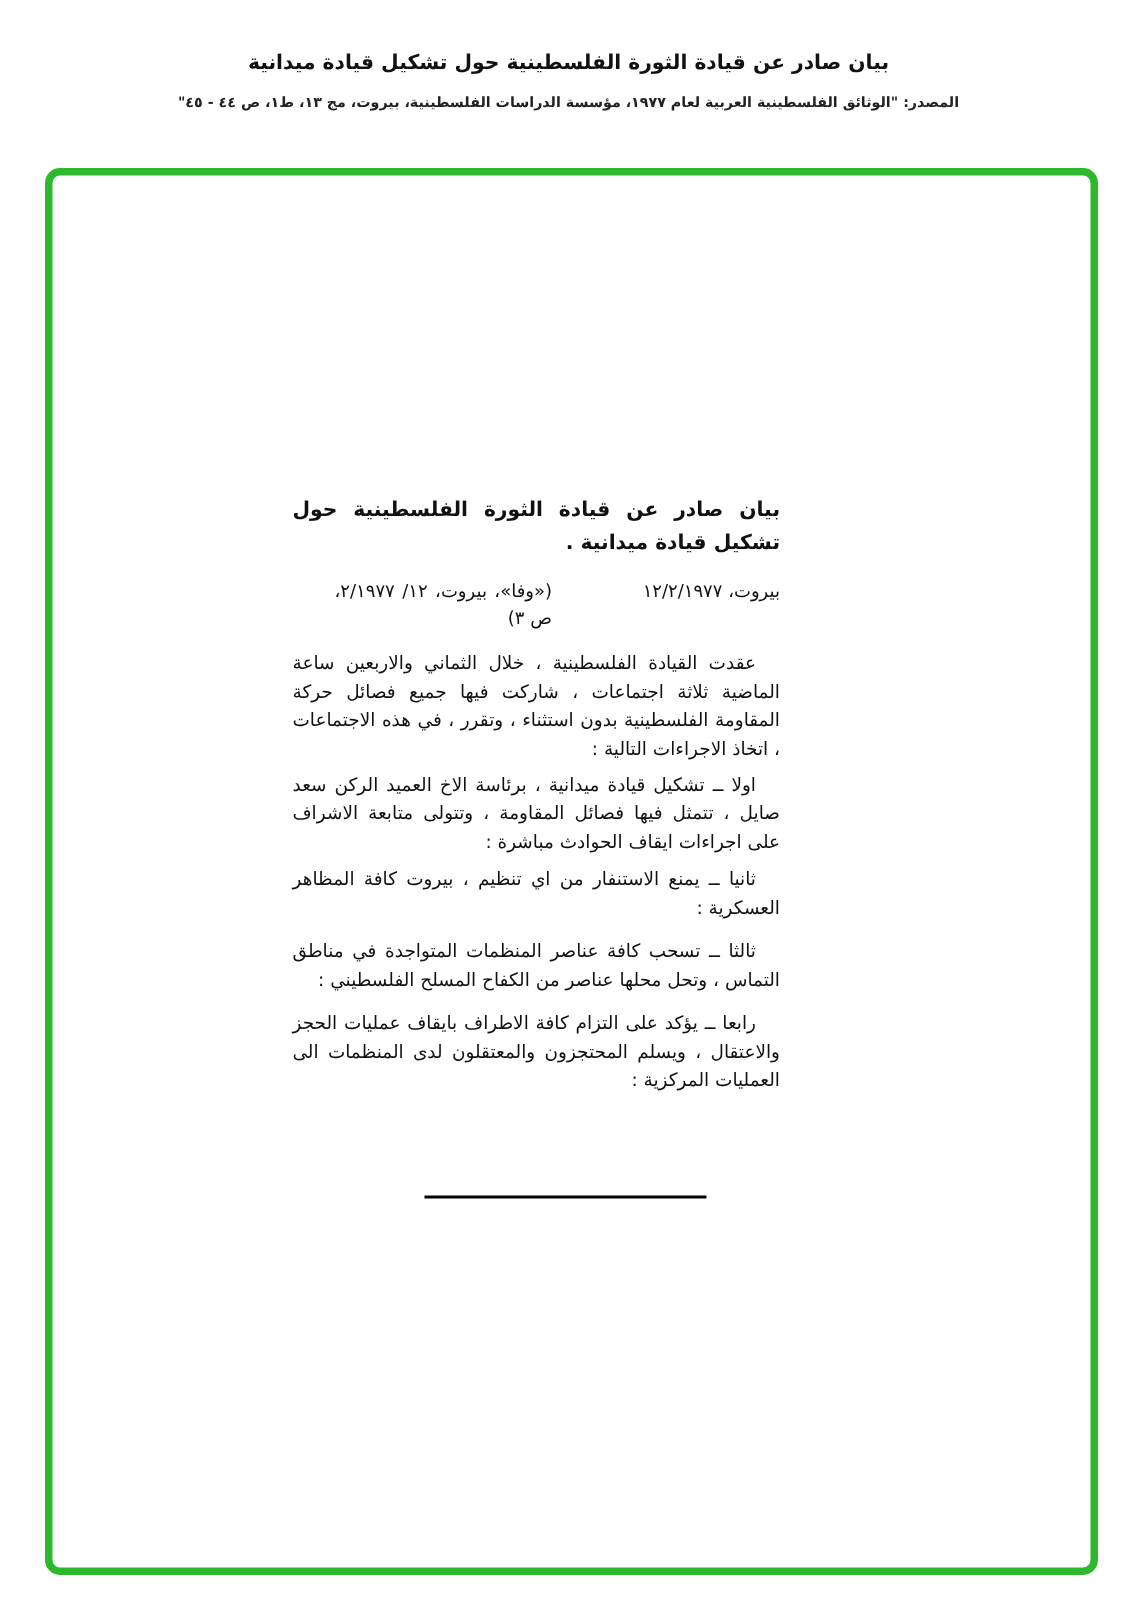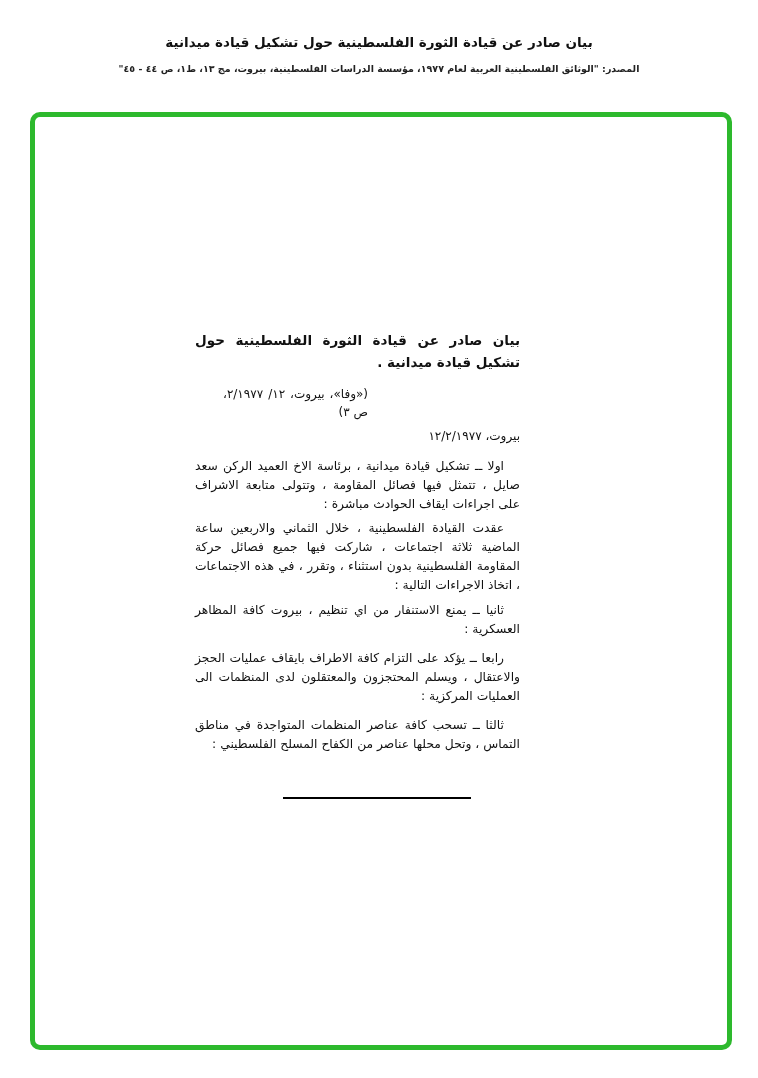--- a/index.html
+++ b/index.html
@@ -67,21 +67,20 @@
   .dateline {
     display: flex;
     justify-content: space-between;
     align-items: flex-start;
     font-size: 12px;
     line-height: 1.5;
     margin-bottom: 12px;
   }
   .dateline .date {
     white-space: nowrap;
-    margin-top: 42px;
   }
   .dateline .citation {
     width: 145px;
     margin-left: 28px;
   }
   .doc-paragraphs p {
     font-size: 12.3px;
     line-height: 1.55;
     margin: 0 0 5px 0;
     text-indent: 16px;
@@ -112,24 +111,24 @@
   <div class="doc-block">
 
     <p class="doc-title">بيان صادر عن قيادة الثورة الفلسطينية حول تشكيل قيادة ميدانية .</p>
 
     <div class="dateline">
       <span class="date">بيروت، ١٢/٢/١٩٧٧</span>
       <span class="citation">(«وفا»، بيروت، ١٢/ ٢/١٩٧٧، ص ٣)</span>
     </div>
 
     <div class="doc-paragraphs">
+      <p>عقدت القيادة الفلسطينية ، خلال الثماني والاربعين ساعة الماضية ثلاثة اجتماعات ، شاركت فيها جميع فصائل حركة المقاومة الفلسطينية بدون استثناء ، وتقرر ، في هذه الاجتماعات ، اتخاذ الاجراءات التالية :</p>
       <p>اولا ــ تشكيل قيادة ميدانية ، برئاسة الاخ العميد الركن سعد صايل ، تتمثل فيها فصائل المقاومة ، وتتولى متابعة الاشراف على اجراءات ايقاف الحوادث مباشرة :</p>
-      <p>عقدت القيادة الفلسطينية ، خلال الثماني والاربعين ساعة الماضية ثلاثة اجتماعات ، شاركت فيها جميع فصائل حركة المقاومة الفلسطينية بدون استثناء ، وتقرر ، في هذه الاجتماعات ، اتخاذ الاجراءات التالية :</p>
       <p>ثانيا ــ يمنع الاستنفار من اي تنظيم ، بيروت كافة المظاهر العسكرية :</p>
+      <p class="spaced">ثالثا ــ تسحب كافة عناصر المنظمات المتواجدة في مناطق التماس ، وتحل محلها عناصر من الكفاح المسلح الفلسطيني :</p>
       <p class="spaced">رابعا ــ يؤكد على التزام كافة الاطراف بايقاف عمليات الحجز والاعتقال ، ويسلم المحتجزون والمعتقلون لدى المنظمات الى العمليات المركزية :</p>
-      <p class="spaced">ثالثا ــ تسحب كافة عناصر المنظمات المتواجدة في مناطق التماس ، وتحل محلها عناصر من الكفاح المسلح الفلسطيني :</p>
     </div>
 
   </div>
 
   <div class="footer-rule"></div>
 
 </div>
 
 </body></html>

